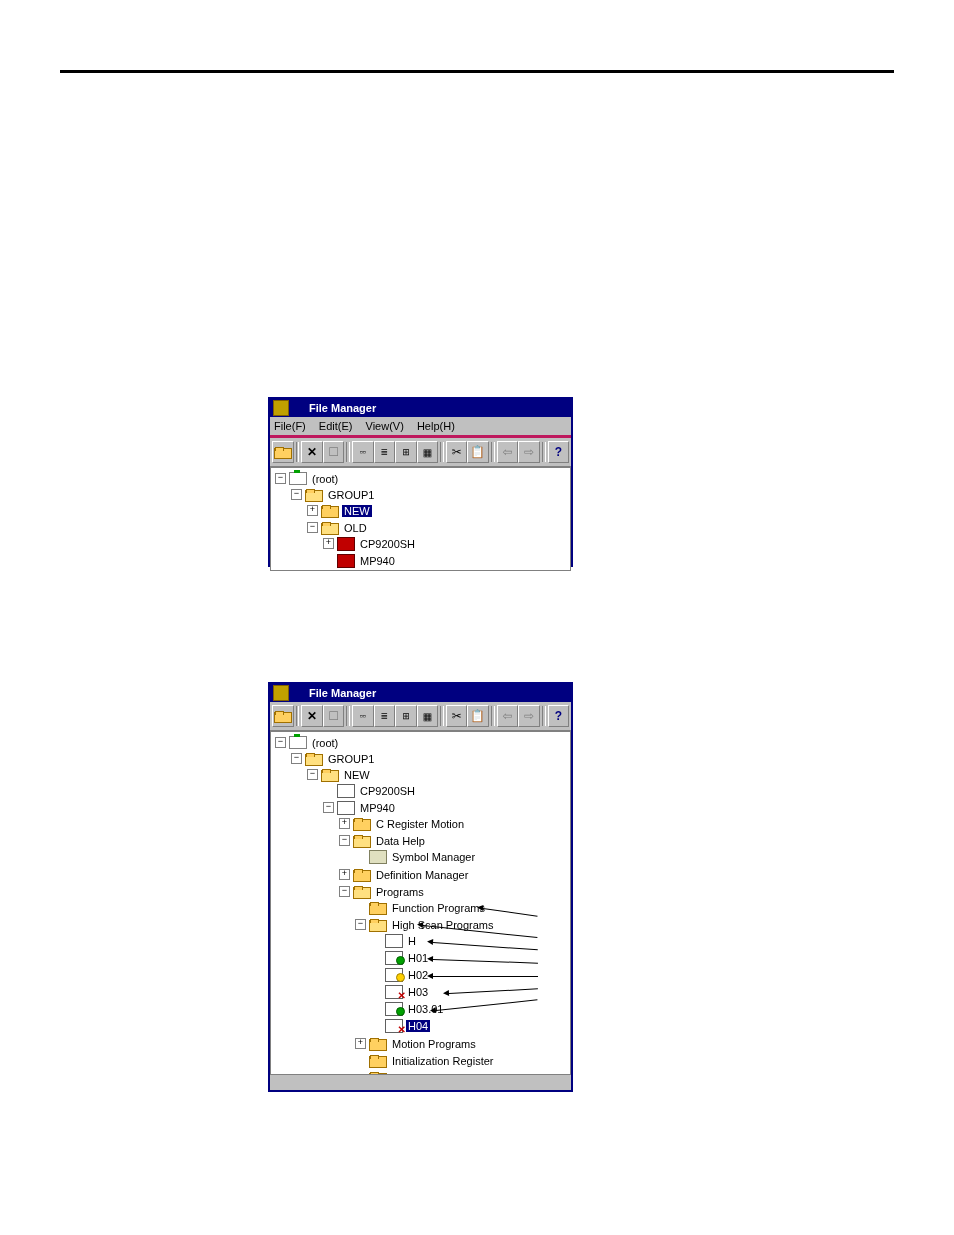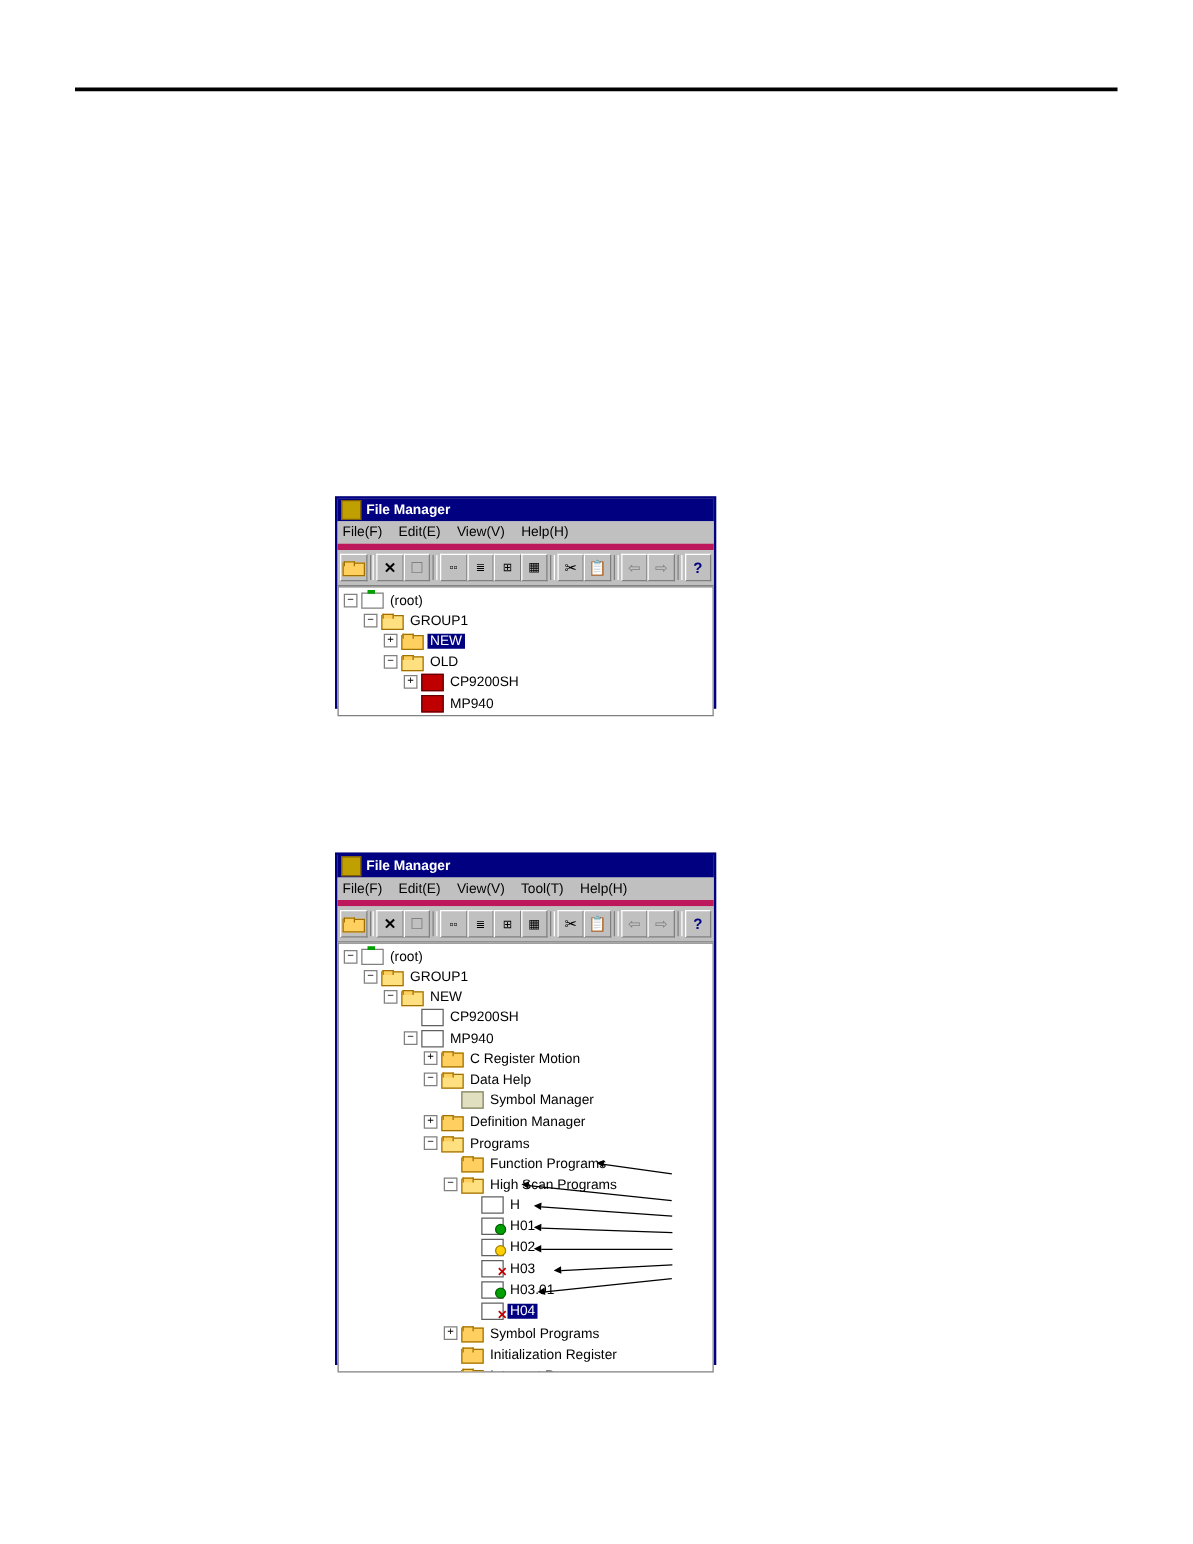--- a/index.html
+++ b/index.html
@@ -30,34 +30,34 @@
   .win2 { left: 268px; top: 612px; width: 305px; height: 410px; }
   .titlebar {
     background: #000080;
     color: #fff;
     font-weight: bold;
     height: 18px;
     line-height: 18px;
     padding-left: 3px;
     display: flex;
     align-items: center;
-    gap: 4px;
+    gap: 20px;
   }
   .titlebar .ticon {
     width: 14px; height: 14px;
     background: #c0a000;
     border: 1px solid #806000;
     display: inline-block;
   }
   .menubar {
     background: #c0c0c0;
     height: 18px;
     line-height: 18px;
     padding-left: 4px;
-    border-bottom: 5px solid #be185d;
+    border-bottom: 3px solid #be185d;
     font-size: 11px;
     color: #000;
   }
   .menubar span { margin-right: 10px; }
   .toolbar {
     background: #c0c0c0;
     height: 24px;
     display: flex;
     align-items: center;
     padding: 2px;
@@ -359,27 +359,20 @@
           </ul>
         </li>
       </ul>
     </div>
   </div>
 
   <div class="window win2">
     <div class="titlebar">
       <span class="ticon"></span>
       <span>File Manager</span>
-    </div>
-    <div class="menubar">
-      <span>File(F)</span>
-      <span>Edit(E)</span>
-      <span>View(V)</span>
-      <span>Tool(T)</span>
-      <span>Help(H)</span>
     </div>
     <div class="toolbar">
       <div class="tbtn">
           <span class="icon folder-closed" style="width:14px;height:9px"></span>
         </div>
       <div class="tsep"></div>
       <div class="tbtn" style="color:#000;font-weight:bold">✕</div>
       <div class="tbtn disabled">☐</div>
       <div class="tsep"></div>
       <div class="tbtn" style="font-size:9px">▫▫</div>
@@ -524,21 +517,21 @@
                                       <span class="icon page-red"></span>
                                       <span class="label sel">H04</span>
                                     </div>
                                   </li>
                               </ul>
                             </li>
                             <li>
                                 <div class="row">
                                   <span class="pmbox">+</span>
                                   <span class="icon folder-closed"></span>
-                                  <span class="label">Symbol Programs</span>
+                                  <span class="label">Motion Programs</span>
                                 </div>
                               </li>
                             <li>
                                 <div class="row">
                                   <span class="pmspacer"></span>
                                   <span class="icon folder-closed"></span>
                                   <span class="label">Initialization Register</span>
                                 </div>
                               </li>
                             <li>

